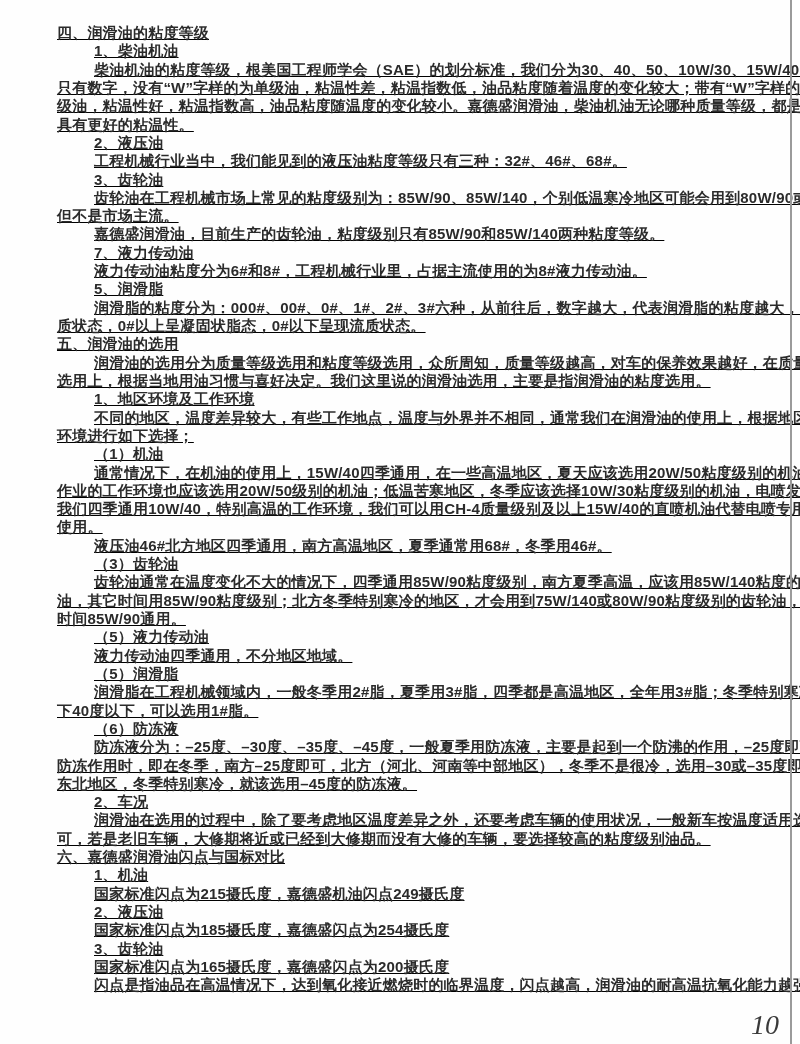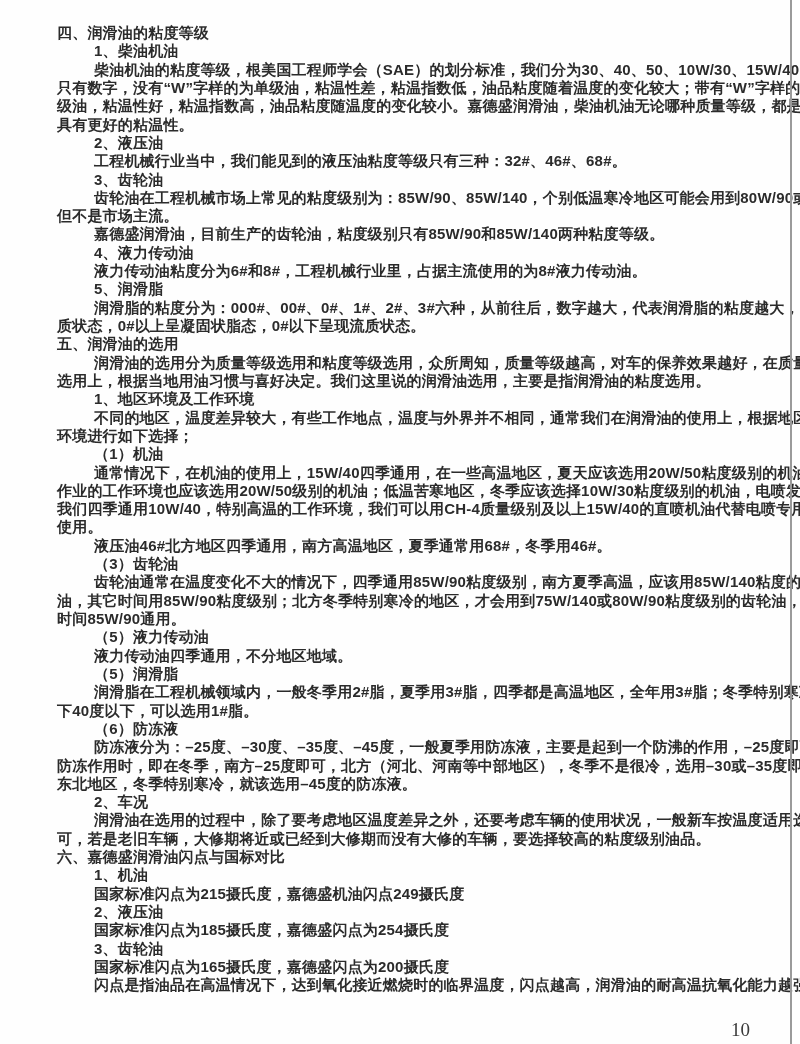--- a/index.html
+++ b/index.html
@@ -13,20 +13,21 @@
     height: 1044px;
     background: #fefefe;
     overflow: hidden;
     font-family: "Liberation Sans", "DejaVu Sans", sans-serif;
   }
   #doc-body {
     position: absolute;
     top: 24px;
     left: 0;
     width: 772px;
+    text-decoration: underline;
   }
   .line {
     font-size: 15px;
     font-weight: 600;
     line-height: 18.32px;
     color: #2b2b2b;
     padding-left: 57px;
     white-space: nowrap;
     letter-spacing: 0.2px;
   }
@@ -36,45 +37,46 @@
   #edge-line {
     position: absolute;
     top: 0;
     left: 790px;
     width: 2px;
     height: 1044px;
     background: #9a9a9a;
   }
   #page-number {
     position: absolute;
-    right: 50px;
+    right: 21px;
     bottom: 3px;
     font-family: "Liberation Serif", "DejaVu Serif", serif;
-    font-size: 19px;
+    font-style: italic;
+    font-size: 28px;
     color: #3a3a3a;
   }
 </style>
 </head>
 <body>
 
 <div id="page">
   <div id="doc-body">
       <div class="line">四、润滑油的粘度等级</div>
       <div class="line ind">1、柴油机油</div>
       <div class="line ind">柴油机油的粘度等级，根美国工程师学会（SAE）的划分标准，我们分为30、40、50、10W/30、15W/40、20W/50，</div>
       <div class="line">只有数字，没有“W”字样的为单级油，粘温性差，粘温指数低，油品粘度随着温度的变化较大；带有“W”字样的为多</div>
       <div class="line">级油，粘温性好，粘温指数高，油品粘度随温度的变化较小。嘉德盛润滑油，柴油机油无论哪种质量等级，都是多级油，</div>
       <div class="line">具有更好的粘温性。</div>
       <div class="line ind">2、液压油</div>
       <div class="line ind">工程机械行业当中，我们能见到的液压油粘度等级只有三种：32#、46#、68#。</div>
       <div class="line ind">3、齿轮油</div>
       <div class="line ind">齿轮油在工程机械市场上常见的粘度级别为：85W/90、85W/140，个别低温寒冷地区可能会用到80W/90或75W/140，</div>
       <div class="line">但不是市场主流。</div>
       <div class="line ind">嘉德盛润滑油，目前生产的齿轮油，粘度级别只有85W/90和85W/140两种粘度等级。</div>
-      <div class="line ind">4、液力传动油</div>
+      <div class="line ind">7、液力传动油</div>
       <div class="line ind">液力传动油粘度分为6#和8#，工程机械行业里，占据主流使用的为8#液力传动油。</div>
       <div class="line ind">5、润滑脂</div>
       <div class="line ind">润滑脂的粘度分为：000#、00#、0#、1#、2#、3#六种，从前往后，数字越大，代表润滑脂的粘度越大，0#为半流</div>
       <div class="line">质状态，0#以上呈凝固状脂态，0#以下呈现流质状态。</div>
       <div class="line">五、润滑油的选用</div>
       <div class="line ind">润滑油的选用分为质量等级选用和粘度等级选用，众所周知，质量等级越高，对车的保养效果越好，在质量等级的</div>
       <div class="line">选用上，根据当地用油习惯与喜好决定。我们这里说的润滑油选用，主要是指润滑油的粘度选用。</div>
       <div class="line ind">1、地区环境及工作环境</div>
       <div class="line ind">不同的地区，温度差异较大，有些工作地点，温度与外界并不相同，通常我们在润滑油的使用上，根据地区和工作</div>
       <div class="line">环境进行如下选择；</div>

